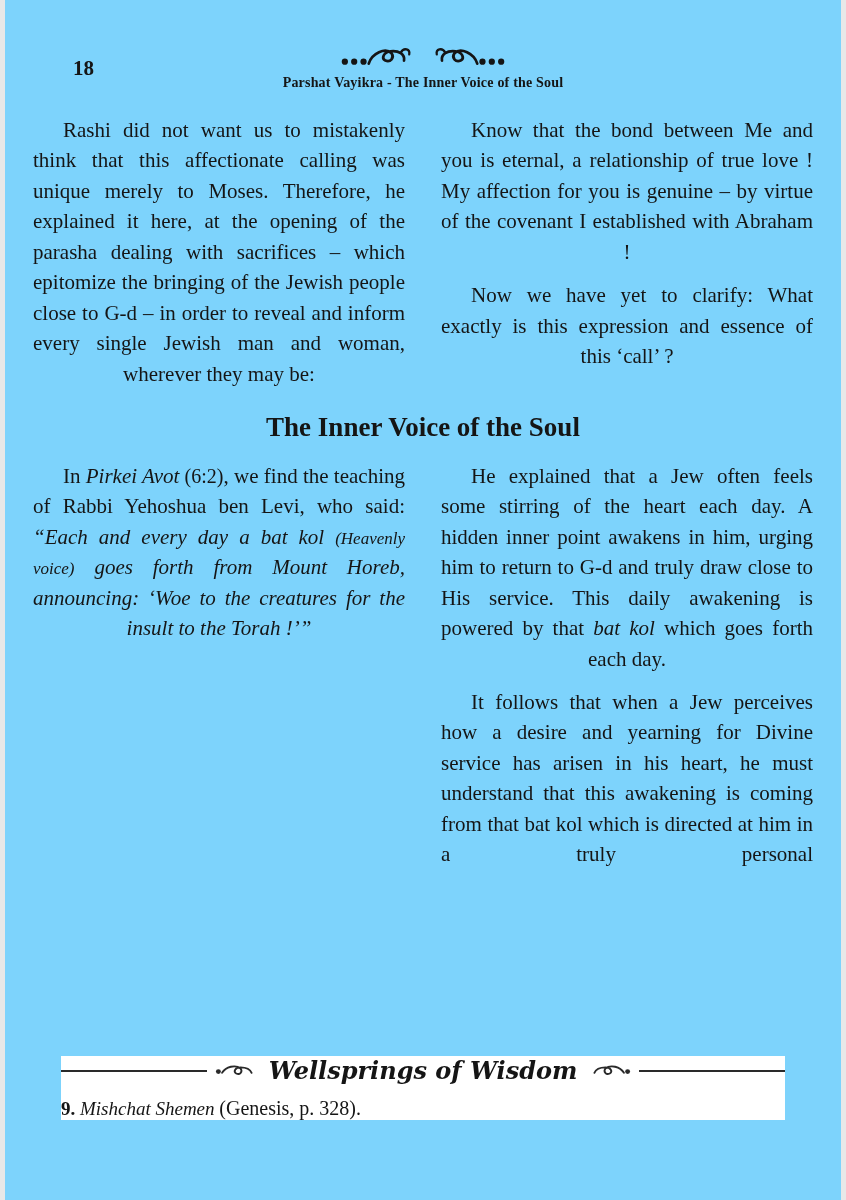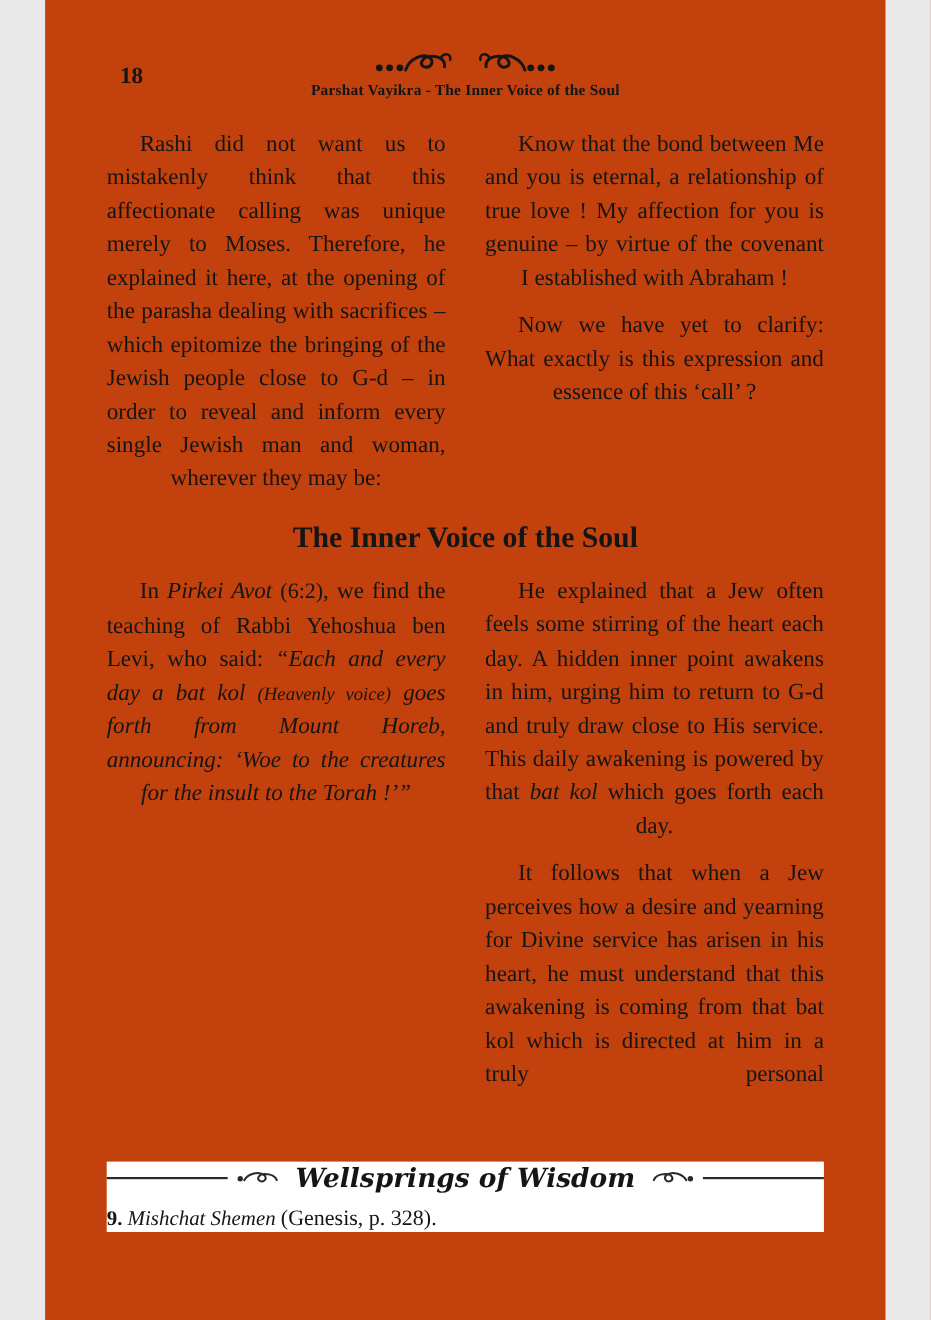--- a/index.html
+++ b/index.html
@@ -1,20 +1,20 @@
 <!DOCTYPE html>
 <html><head>
 <meta charset="utf-8">
 <style>
   html,body{margin:0;padding:0;background:#e8e8e8;}
   .page{
     position:relative;
-    width:764px;height:1200px;
+    width:836px;height:1200px;
     margin:0 auto;
-    background:#c2410c;
+    background:#7dd3fc;
     color:#151515;
     font-family:"Liberation Serif", serif;
     box-sizing:border-box;
     overflow:hidden;
   }
   
   .pagenum{
     position:absolute;left:68px;top:56px;
     font-size:21px;font-weight:bold;
   }
@@ -25,21 +25,21 @@
   .book-title{
     font-size:36px;font-weight:bold;letter-spacing:0.5px;white-space:nowrap;
   }
   .flourish{display:inline-flex;align-items:center;}
   .flourish svg{display:block;}
   .flourish.mirror svg{transform:scaleX(-1);}
   .subtitle{
     margin-top:4px;font-size:14px;font-weight:bold;letter-spacing:0.2px;
   }
   
-  .content{padding:24px 56px 0;}
+  .content{padding:24px 28px 0;}
   .cols{display:flex;gap:36px;}
   .col{flex:1 1 0;font-size:21px;line-height:1.45;}
   .col p{
     margin:0 0 13px;
     text-indent:30px;
     text-align:justify;
     text-align-last:center;
   }
   .col p.last-left{text-align-last:left;}
   .col p.last-just{text-align-last:justify;}

